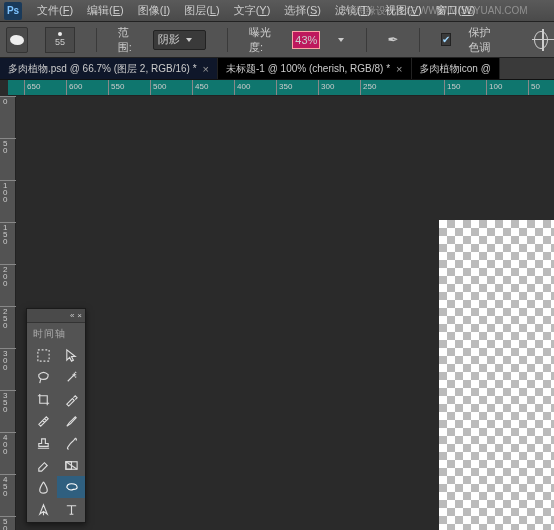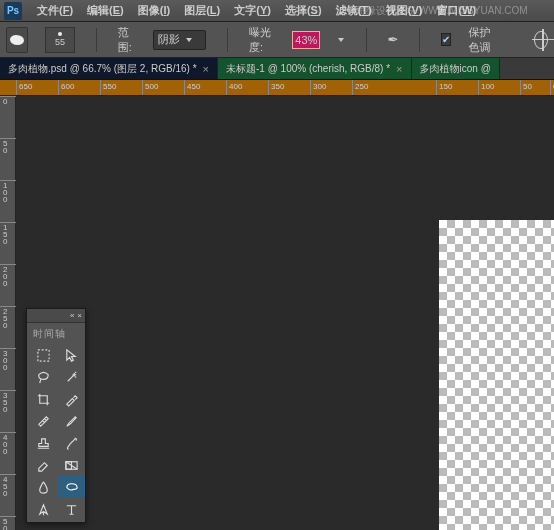--- a/index.html
+++ b/index.html
@@ -15,21 +15,21 @@
     height: 22px; background: linear-gradient(#5a5a5a, #4a4a4a);
     display: flex; align-items: center; padding-left: 4px;
     border-bottom: 1px solid #222;
   }
   .ps-logo {
     width: 18px; height: 18px; background: #1a3a5a;
     color: #7fc4ff; font-weight: bold; font-size: 10px;
     display: flex; align-items: center; justify-content: center;
     border-radius: 2px; margin-right: 8px;
   }
-  .menu-item { padding: 0 7px; cursor: default; font-size: 11px; white-space: nowrap; font-weight: bold; }
+  .menu-item { padding: 0 7px; cursor: default; font-size: 11px; white-space: nowrap; }
   .menu-item .key { text-decoration: underline; }
 
   .optionsbar {
     height: 36px; background: #535353;
     display: flex; align-items: center; padding: 0 6px;
     border-bottom: 1px solid #222; gap: 17px;
   }
   .tool-preset {
     width: 30px; height: 26px; background: #4a4a4a;
     border: 1px solid #333; border-radius: 2px;
@@ -72,28 +72,28 @@
   .target-icon::after { width:22px; height:1.5px; top:7px; left:-3px; }
 
   .tabbar {
     height: 22px; background: #3a3a3a; display: flex; align-items: stretch;
     border-bottom: 1px solid #111;
   }
   .doc-tab {
     display: flex; align-items: center; padding: 0 8px;
     font-size: 10px; color: #ccc; border-right: 1px solid #222;
     gap: 6px; cursor: default;
-    background: #14532d;
+    background: #000000;
   }
   .doc-tab.active { background: #0f172a; }
   .close-x { color: #999; font-size: 11px; }
 
   .ruler-h {
-    position: absolute; left: 0; right: 0; top: 80px; height: 16px;
-    background: #a16207; border-bottom: 1px solid #222;
+    position: absolute; left: 8px; right: 0; top: 80px; height: 16px;
+    background: #0f766e; border-bottom: 1px solid #222;
     display: flex; overflow: hidden;
   }
   .ruler-h .tick {
     position: absolute; top: 0; height: 16px;
     border-left: 1px solid #888; font-size: 8px; color: #ccc;
     padding-left: 2px; line-height: 14px;
   }
   .ruler-v {
     position: absolute; left: 0; top: 96px; bottom: 0; width: 16px;
     background: #535353; border-right: 1px solid #222;

